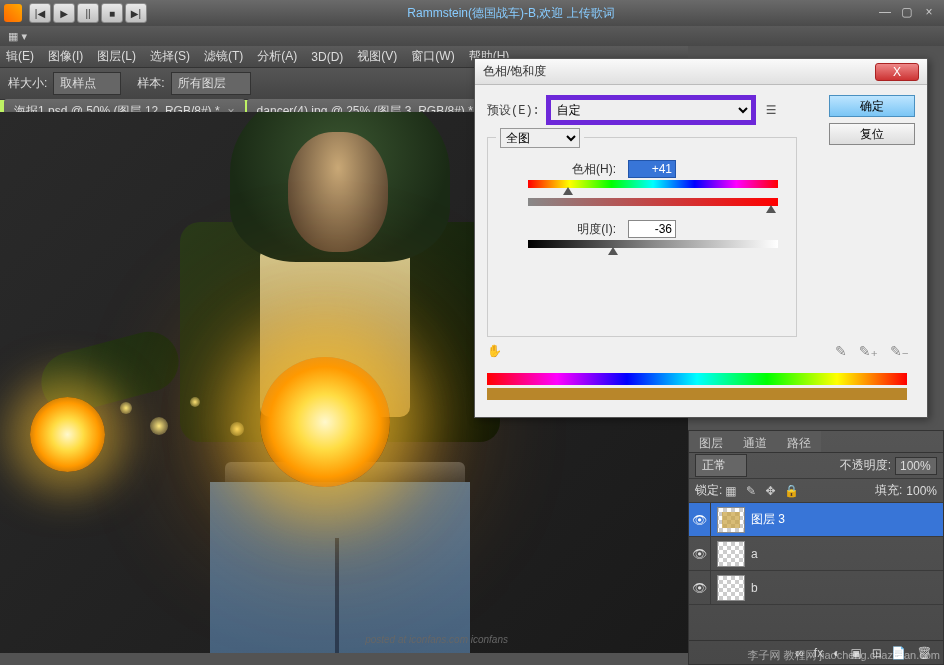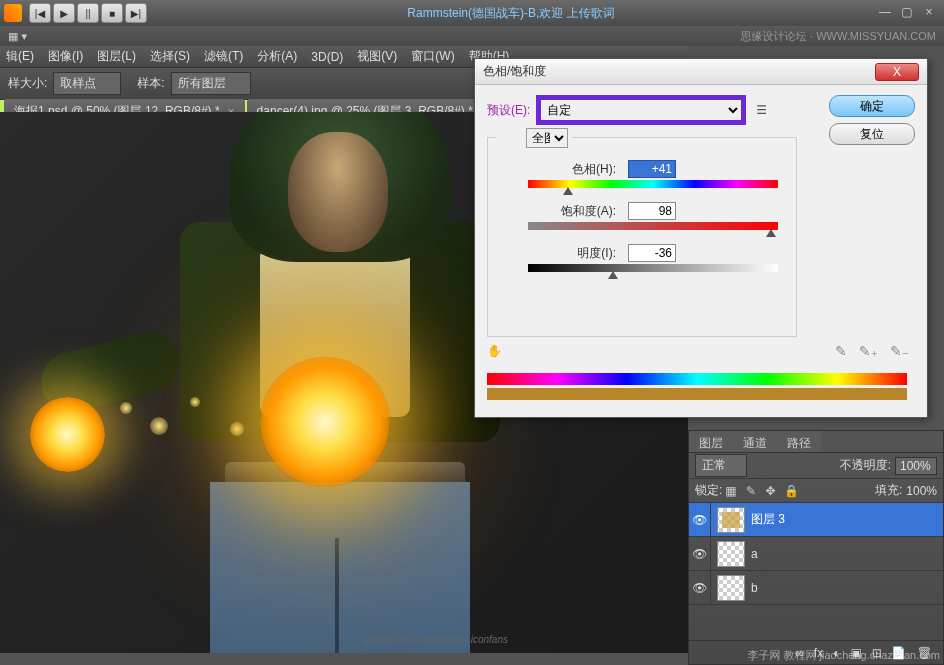--- a/index.html
+++ b/index.html
@@ -60,30 +60,30 @@
     .layer .thumb { width: 28px; height: 26px; margin: 0 6px; background: repeating-conic-gradient(#ccc 0% 25%, #fff 0% 50%) 50% / 8px 8px; border: 1px solid #888; position: relative; }
     .layer .thumb.fill::after { content: ""; position: absolute; inset: 4px; background: rgba(200,160,60,0.7); }
     .layers-footer { position: absolute; bottom: 0; left: 0; right: 0; height: 24px; display: flex; align-items: center; justify-content: flex-end; padding: 0 6px; border-top: 1px solid #333; }
     .layers-footer span { margin: 0 5px; color: #ccc; cursor: pointer; }
     
     .dialog { position: absolute; left: 474px; top: 58px; width: 454px; height: 360px; background: #f0f0f0; border: 1px solid #555; box-shadow: 2px 2px 8px rgba(0,0,0,0.4); }
     .dialog-title { height: 26px; background: linear-gradient(#fafafa, #e0e0e0); border-bottom: 1px solid #bbb; display: flex; align-items: center; padding: 0 8px; color: #333; font-size: 12px; }
     .dialog-title .close { margin-left: auto; width: 44px; height: 18px; background: linear-gradient(#e88, #c33); color: #fff; border-radius: 3px; text-align: center; line-height: 17px; cursor: pointer; border: 1px solid #a22; }
     .dialog-body { padding: 10px 12px; position: relative; height: 334px; }
     .preset-row { display: flex; align-items: center; margin-bottom: 12px; }
-    .preset-row label { margin-right: 6px; color: #a21caf; }
+    .preset-row label { margin-right: 6px; color: #404040; font-family: Liberation Mono, monospace; }
     .preset-row select { flex: 0 0 210px; border: 5px solid #6d28d9; padding: 2px; }
     .preset-row .preset-icon { margin-left: 10px; color: #555; }
     .btns { position: absolute; right: 12px; top: 10px; width: 86px; }
-    .btns button { width: 100%; height: 22px; margin-bottom: 6px; border: 1px solid #888; border-radius: 10px; cursor: pointer; }
+    .btns button { width: 100%; height: 22px; margin-bottom: 6px; border: 1px solid #888; border-radius: 0; cursor: pointer; }
     .btns .ok { background: linear-gradient(#bde5ff, #7ac5f5); border-color: #4a90c0; }
     .btns .reset { background: linear-gradient(#f8f8f8, #ddd); }
     .group-box { border: 1px solid #ccc; padding: 10px; width: 310px; height: 200px; position: relative; }
     .group-box .master { position: absolute; top: -10px; left: 8px; background: #f0f0f0; padding: 0 4px; }
-    .group-box .master select { border: 1px solid #999; padding: 1px; width: 42px; margin-left: 26px; }
+    .group-box .master select { border: 1px solid #999; padding: 1px; width: 80px; }
     .slider-row { display: flex; align-items: center; margin: 12px 0 2px; }
     .slider-row label { width: 130px; text-align: right; padding-right: 12px; color: #333; }
     .slider-row input { width: 48px; border: 1px solid #888; padding: 1px 3px; text-align: right; }
     .slider-row input.sel { background: #3875d7; color: #fff; border-color: #2255aa; }
     .slider-track { height: 10px; margin: 2px 0 8px 30px; width: 250px; position: relative; }
     .hue-track { background: linear-gradient(90deg, red, yellow, lime, cyan, blue, magenta, red); height: 8px; }
     .sat-track { background: linear-gradient(90deg, #888, red); height: 8px; }
     .light-track { background: linear-gradient(90deg, #000, #888, #fff); height: 8px; }
     .thumb-tri { position: absolute; top: 7px; width: 0; height: 0; border-left: 5px solid transparent; border-right: 5px solid transparent; border-bottom: 8px solid #555; }
     .eyedrop-row { display: flex; align-items: center; margin-top: 6px; }
@@ -110,21 +110,20 @@
   <div class="media-btn">■</div>
   <div class="media-btn">▶|</div>
   <div class="song-title">Rammstein(德国战车)-B,欢迎 上传歌词</div>
   <div class="win-btn">—</div>
   <div class="win-btn">▢</div>
   <div class="win-btn">×</div>
 </div>
 
 <div class="title-bar-2">
   <span class="ps-icon">▦ ▾</span>
-  <span class="right-text">思缘设计论坛 · WWW.MISSYUAN.COM</span>
 </div>
 
 <div class="menu-bar">
   <span>辑(E)</span>
   <span>图像(I)</span>
   <span>图层(L)</span>
   <span>选择(S)</span>
   <span>滤镜(T)</span>
   <span>分析(A)</span>
   <span>3D(D)</span>
@@ -246,24 +245,20 @@
 
       <div class="slider-row">
         <label>色相(H):</label>
         <input class="sel" value="+41" style="">
       </div>
       <div class="slider-track">
           <div class="hue-track"></div>
           <div class="thumb-tri" style="left:35px"></div>
         </div>
 
-      <div class="slider-row">
-        <label>饱和度(A):</label>
-        <input value="98" style="">
-      </div>
       <div class="slider-track">
           <div class="sat-track"></div>
           <div class="thumb-tri" style="left:238px"></div>
         </div>
 
       <div class="slider-row">
         <label>明度(I):</label>
         <input value="-36" style="">
       </div>
       <div class="slider-track">

